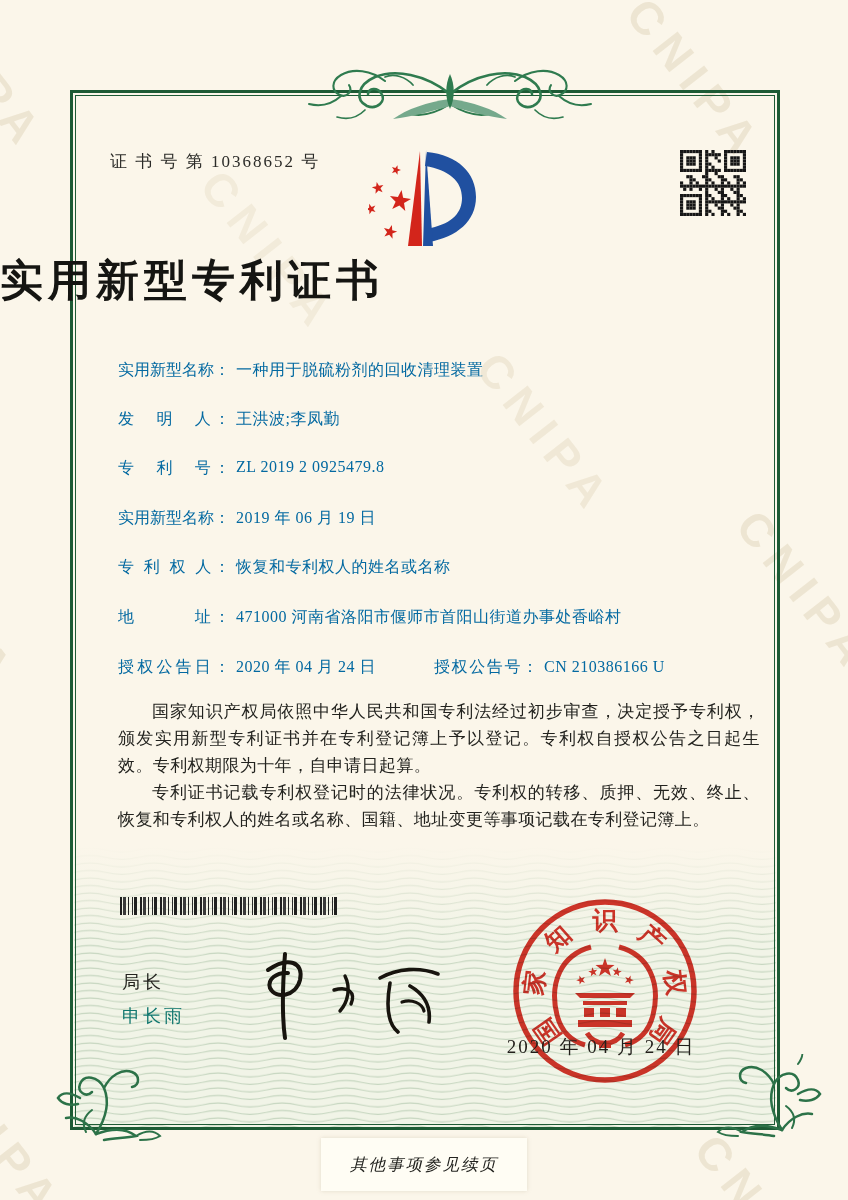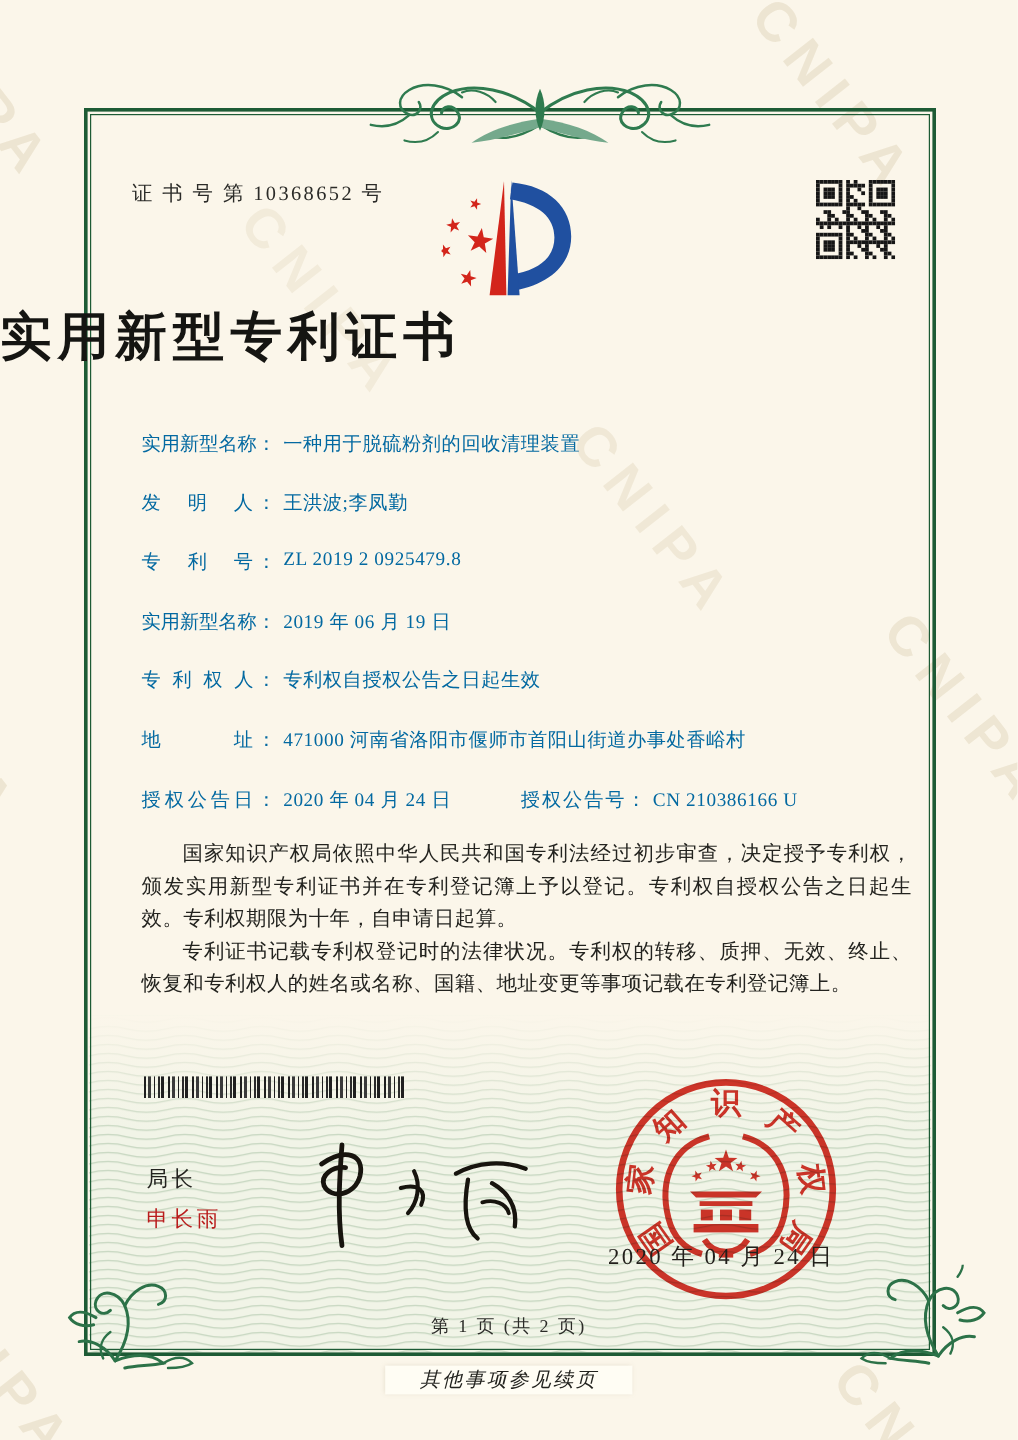--- a/index.html
+++ b/index.html
@@ -37,32 +37,32 @@
 
   .barcode{position:absolute;left:120px;top:897px;width:217px;height:18px;
      background:repeating-linear-gradient(90deg,
        #1f1f1f 0 2px,rgba(0,0,0,0) 2px 3px,
        #3a3a3a 3px 6px,rgba(0,0,0,0) 6px 8px,
        #1f1f1f 8px 9px,rgba(0,0,0,0) 9px 12px,
        #2a2a2a 12px 13px,rgba(0,0,0,0) 13px 14px,
        #1f1f1f 14px 17px,rgba(0,0,0,0) 17px 20px);}
 
   .commissioner-title{position:absolute;left:122px;top:970px;font-size:18px;letter-spacing:3px;color:#23231f;text-align:center;}
-  .commissioner-name{position:absolute;left:122px;top:1004px;font-size:18px;letter-spacing:3px;color:#b91c1c;}
+  .commissioner-name{position:absolute;left:122px;top:1004px;font-size:18px;letter-spacing:3px;color:#0f766e;}
 
   .sig{position:absolute;left:252px;top:948px;}
 
   .seal{position:absolute;left:510px;top:896px;mix-blend-mode:multiply;}
   .seal-date{position:absolute;left:501px;top:1034px;width:200px;text-align:center;
              font-size:19px;letter-spacing:2px;color:#221f1b;font-weight:500;}
 
   .pageno{position:absolute;left:0;top:1096px;width:848px;text-align:center;
           font-size:15px;letter-spacing:2px;color:#2b2b28;}
 
-  .contnote{position:absolute;left:321px;top:1138px;width:206px;height:24px;background:#fffdf4;
+  .contnote{position:absolute;left:321px;top:1138px;width:206px;height:53px;background:#fffdf4;
             display:flex;align-items:center;justify-content:center;
             font-size:16.5px;font-style:italic;letter-spacing:2px;color:#23231f;
             box-shadow:0 0 4px rgba(180,170,140,.35);}
 </style>
 </head>
 <body>
 
 <div class="page">
 
   <div class="wm" style="left:-60px;top:-22px">CNIPA</div>
@@ -392,21 +392,21 @@
   <div class="row" style="top:409px">
     <span class="lbl">发　明　人：</span><span class="val">王洪波;李凤勤</span>
   </div>
   <div class="row" style="top:458px">
     <span class="lbl">专　利　号：</span><span class="val">ZL 2019 2 0925479.8</span>
   </div>
   <div class="row" style="top:508px">
     <span class="lbl">实用新型名称：</span><span class="val">2019 年 06 月 19 日</span>
   </div>
   <div class="row" style="top:557px">
-    <span class="lbl">专 利 权 人：</span><span class="val">专利权自授权公告之日起生效</span>
+    <span class="lbl">专 利 权 人：</span><span class="val">恢复和专利权人的姓名或名称</span>
   </div>
   <div class="row" style="top:607px">
     <span class="lbl">地　　　址：</span><span class="val">471000 河南省洛阳市偃师市首阳山街道办事处香峪村</span>
   </div>
   <div class="row" style="top:657px">
     <span class="lbl">授权公告日：</span><span class="val">2020 年 04 月 24 日</span><span style="display:inline-block;width:58px"></span><span class="row2lbl">授权公告号：</span><span class="val">CN 210386166 U</span>
   </div>
 
   <div class="paras">
     <p>国家知识产权局依照中华人民共和国专利法经过初步审查，决定授予专利权，颁发实用新型专利证书并在专利登记簿上予以登记。专利权自授权公告之日起生效。专利权期限为十年，自申请日起算。</p>
@@ -462,16 +462,15 @@
           <rect x="-5" y="13" width="10" height="9"></rect>
           <rect x="11" y="13" width="10" height="9"></rect>
           <rect x="-27" y="25" width="54" height="7"></rect>
           <rect x="-6" y="48" width="12" height="5"></rect>
         </g>
       </g>
     </g>
   </svg>
   <div class="seal-date">2020 年 04 月 24 日</div>
 
-  <div class="pageno">第 1 页 (共 2 页)</div>
   <div class="contnote">其他事项参见续页</div>
 
 </div>
 
 </body></html>

